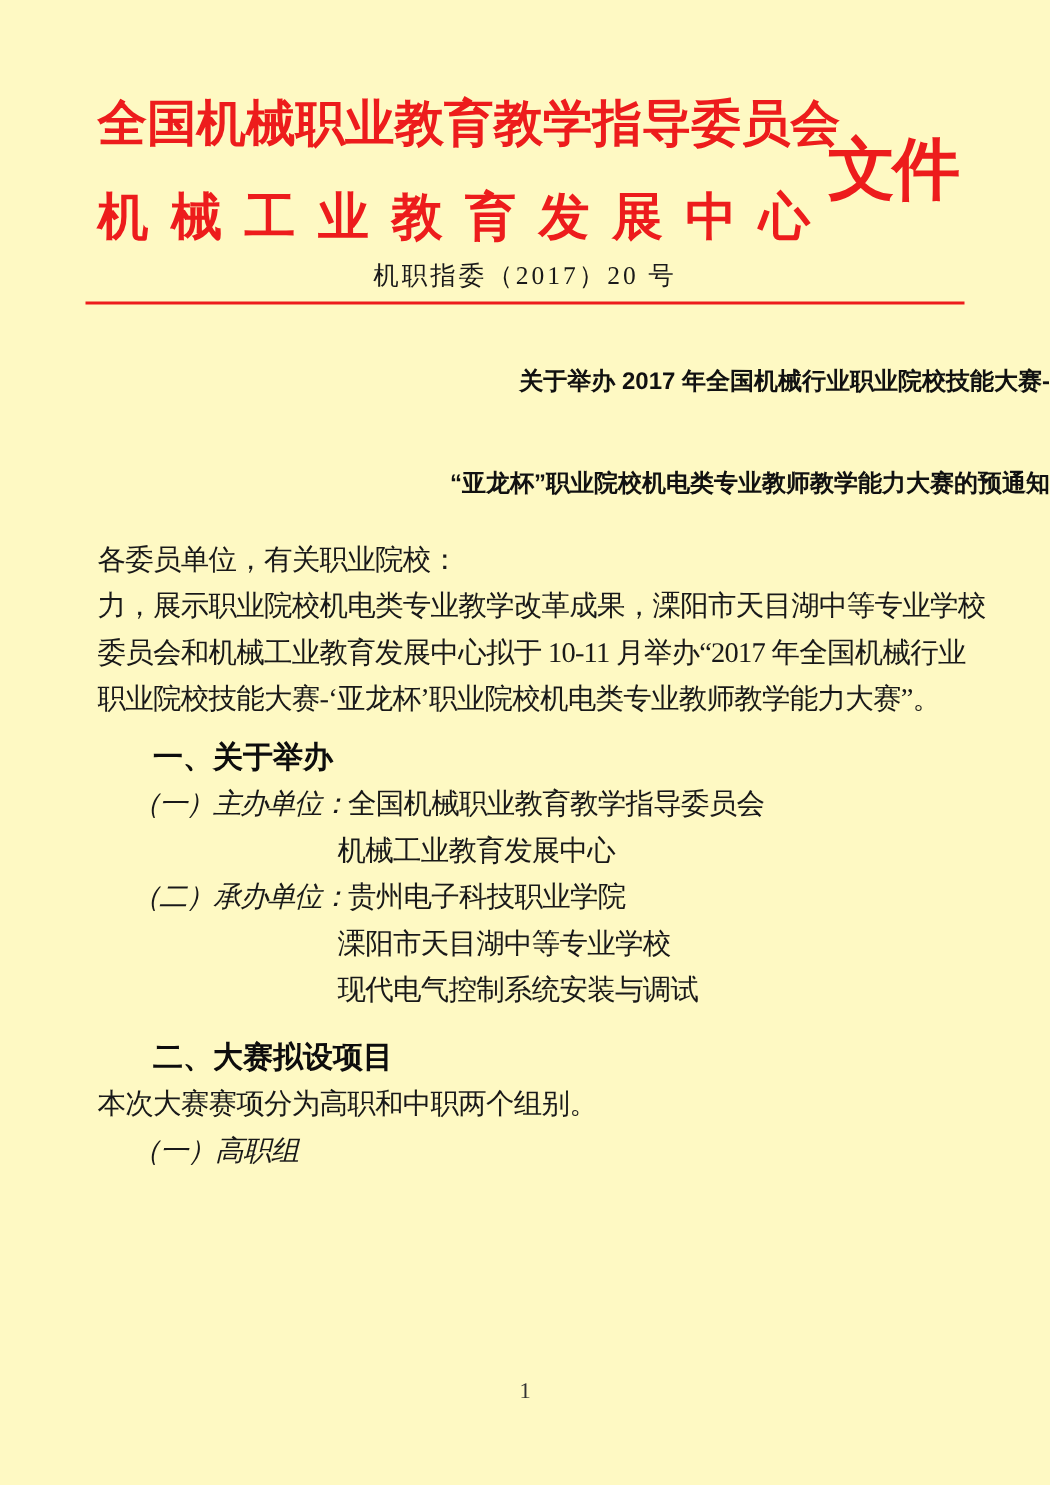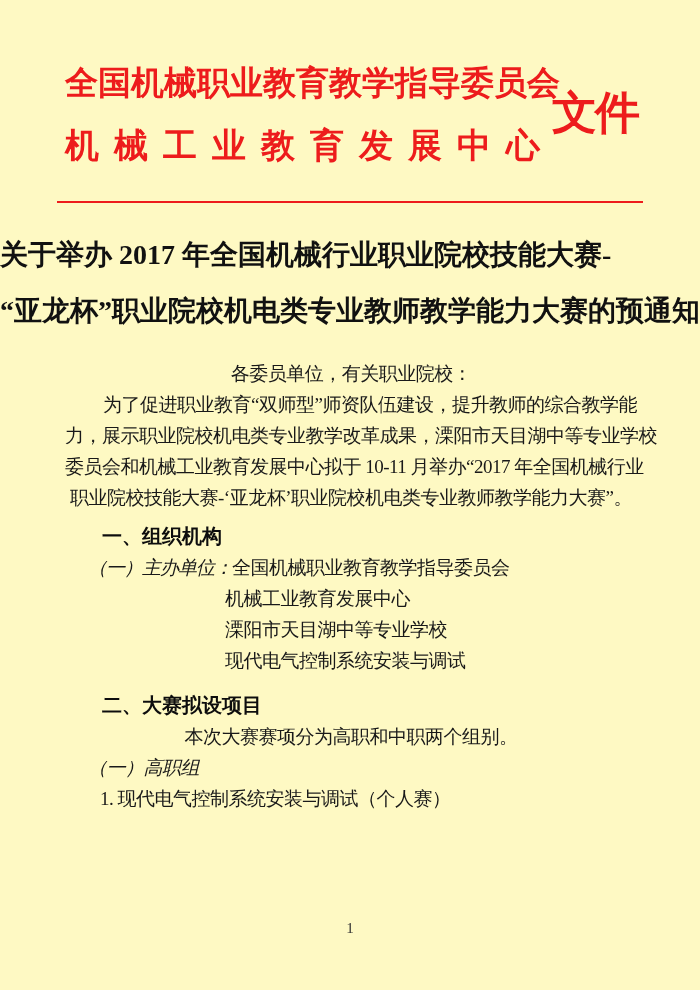--- a/index.html
+++ b/index.html
@@ -41,36 +41,36 @@
   }
   .red-rule {
     position: absolute; left: 57px; top: 201px;
     width: 586px; height: 2px;
     background: #ed1c1c;
   }
 
   
   .title-line {
     position: absolute; left: 0; width: 100%;
-    text-align: left; color: #111111;
-    font-family: Liberation Serif, serif;
-    font-weight: bold; font-size: 28px; line-height: 30px;
+    text-align: right; color: #111111;
+    font-family: Liberation Sans, sans-serif;
+    font-weight: bold; font-size: 16px; line-height: 30px;
     white-space: nowrap;
   }
   .title-line.l1 { top: 240px; }
-  .title-line.l2 { top: 296px; }
+  .title-line.l2 { top: 308px; }
 
   
   .body-block {
     position: absolute; left: 65px; top: 358px; width: 572px;
     color: #191919;
     font-size: 19px; line-height: 31px;
     letter-spacing: -0.5px;
   }
-  .bline { height: 31px; white-space: nowrap; text-align: center; }
+  .bline { height: 31px; white-space: nowrap; }
   .bline.indent { text-indent: 2em; }
 
   .sec-head {
     height: 31px; margin-top: 8px; padding-left: 37px;
     font-family: "Liberation Sans", "DejaVu Sans", sans-serif;
     font-weight: bold; font-size: 20px; letter-spacing: 0;
     color: #0d0d0d; white-space: nowrap;
   }
   .sec-head.second { margin-top: 14px; }
 
@@ -92,47 +92,50 @@
   }
 </style>
 </head>
 <body>
 
 <div class="page">
 
   <div class="org-line1">全国机械职业教育教学指导委员会</div>
   <div class="org-line2">机械工业教育发展中心</div>
   <div class="doc-type">文件</div>
+  <div class="doc-number">机职指委（2017）20 号</div>
   <div class="red-rule"></div>
 
   <div class="title-line l1">关于举办 2017 年全国机械行业职业院校技能大赛-</div>
   <div class="title-line l2">“亚龙杯”职业院校机电类专业教师教学能力大赛的预通知</div>
 
   <div class="body-block">
 
     <div class="bline">各委员单位，有关职业院校：</div>
 
-    <div class="bline indent">为了促进职业教育“双师型”师资队伍建设，提升教师的综合教学能</div>
     <div class="bline">力，展示职业院校机电类专业教学改革成果，溧阳市天目湖中等专业学校</div>
     <div class="bline">委员会和机械工业教育发展中心拟于 10-11 月举办“2017 年全国机械行业</div>
     <div class="bline">职业院校技能大赛-‘亚龙杯’职业院校机电类专业教师教学能力大赛”。</div>
 
-    <div class="sec-head">一、组织机构</div>
+    <div class="sec-head">一、关于举办</div>
 
     <div class="org-row">
       <span class="org-label">（一）主办单位：</span>
       <span class="org-value">全国机械职业教育教学指导委员会</span>
     </div>
     <div class="org-cont">机械工业教育发展中心</div>
 
+    <div class="org-row">
+      <span class="org-label">（二）承办单位：</span>
+      <span class="org-value">贵州电子科技职业学院</span>
+    </div>
     <div class="org-cont">溧阳市天目湖中等专业学校</div>
     <div class="org-cont">现代电气控制系统安装与调试</div>
 
     <div class="sec-head second">二、大赛拟设项目</div>
     <div class="bline">本次大赛赛项分为高职和中职两个组别。</div>
     <div class="group-label">（一）高职组</div>
-    <div class="list-item1">1. 现代电气控制系统安装与调试（个人赛）</div>
 
   </div>
 
   <div class="page-number">1</div>
 
 </div>
 
 </body></html>

